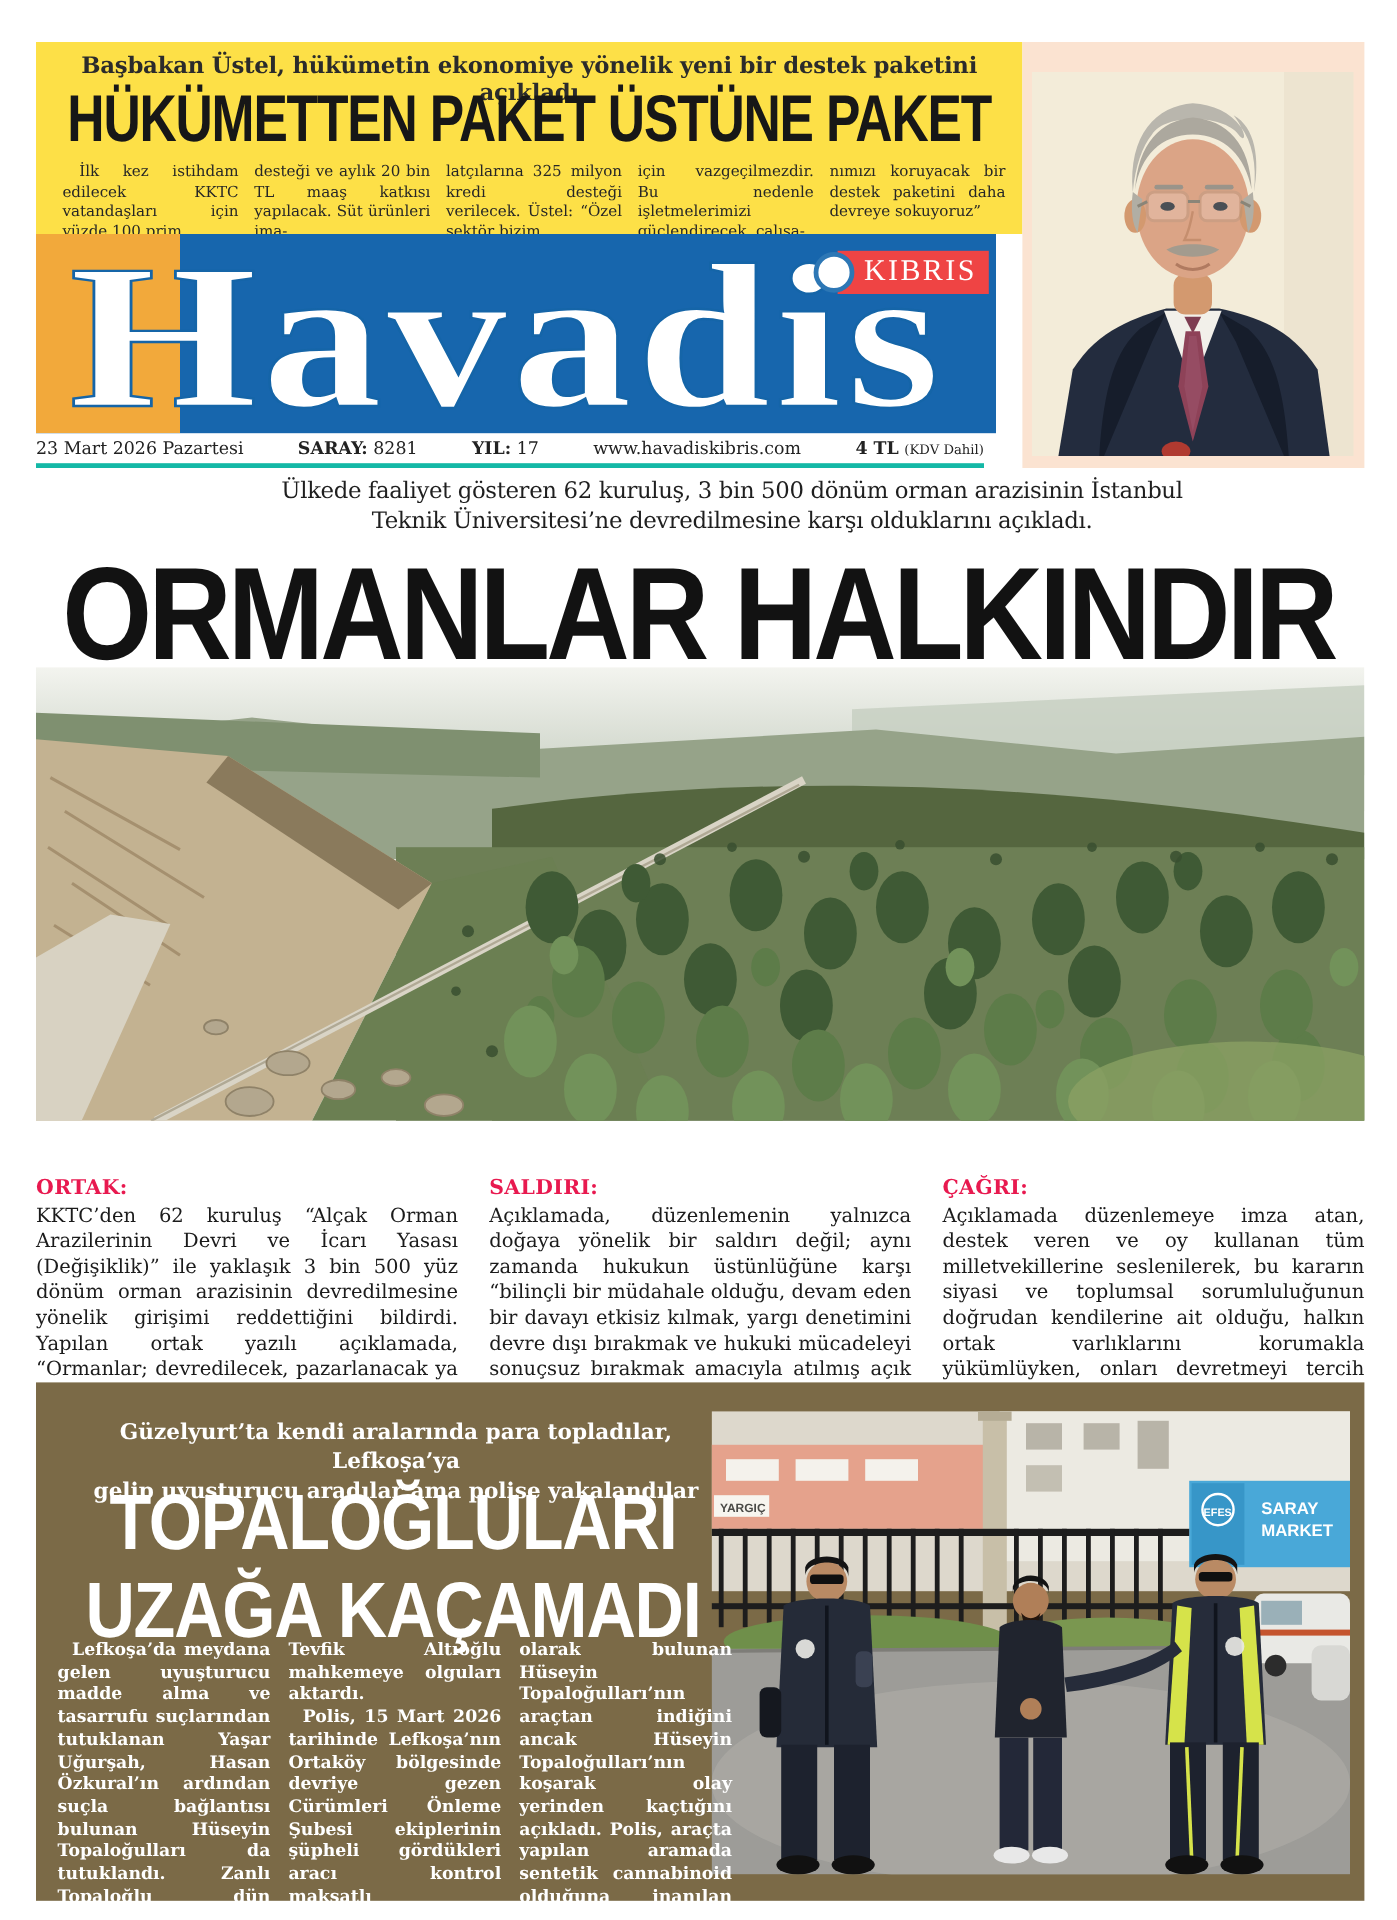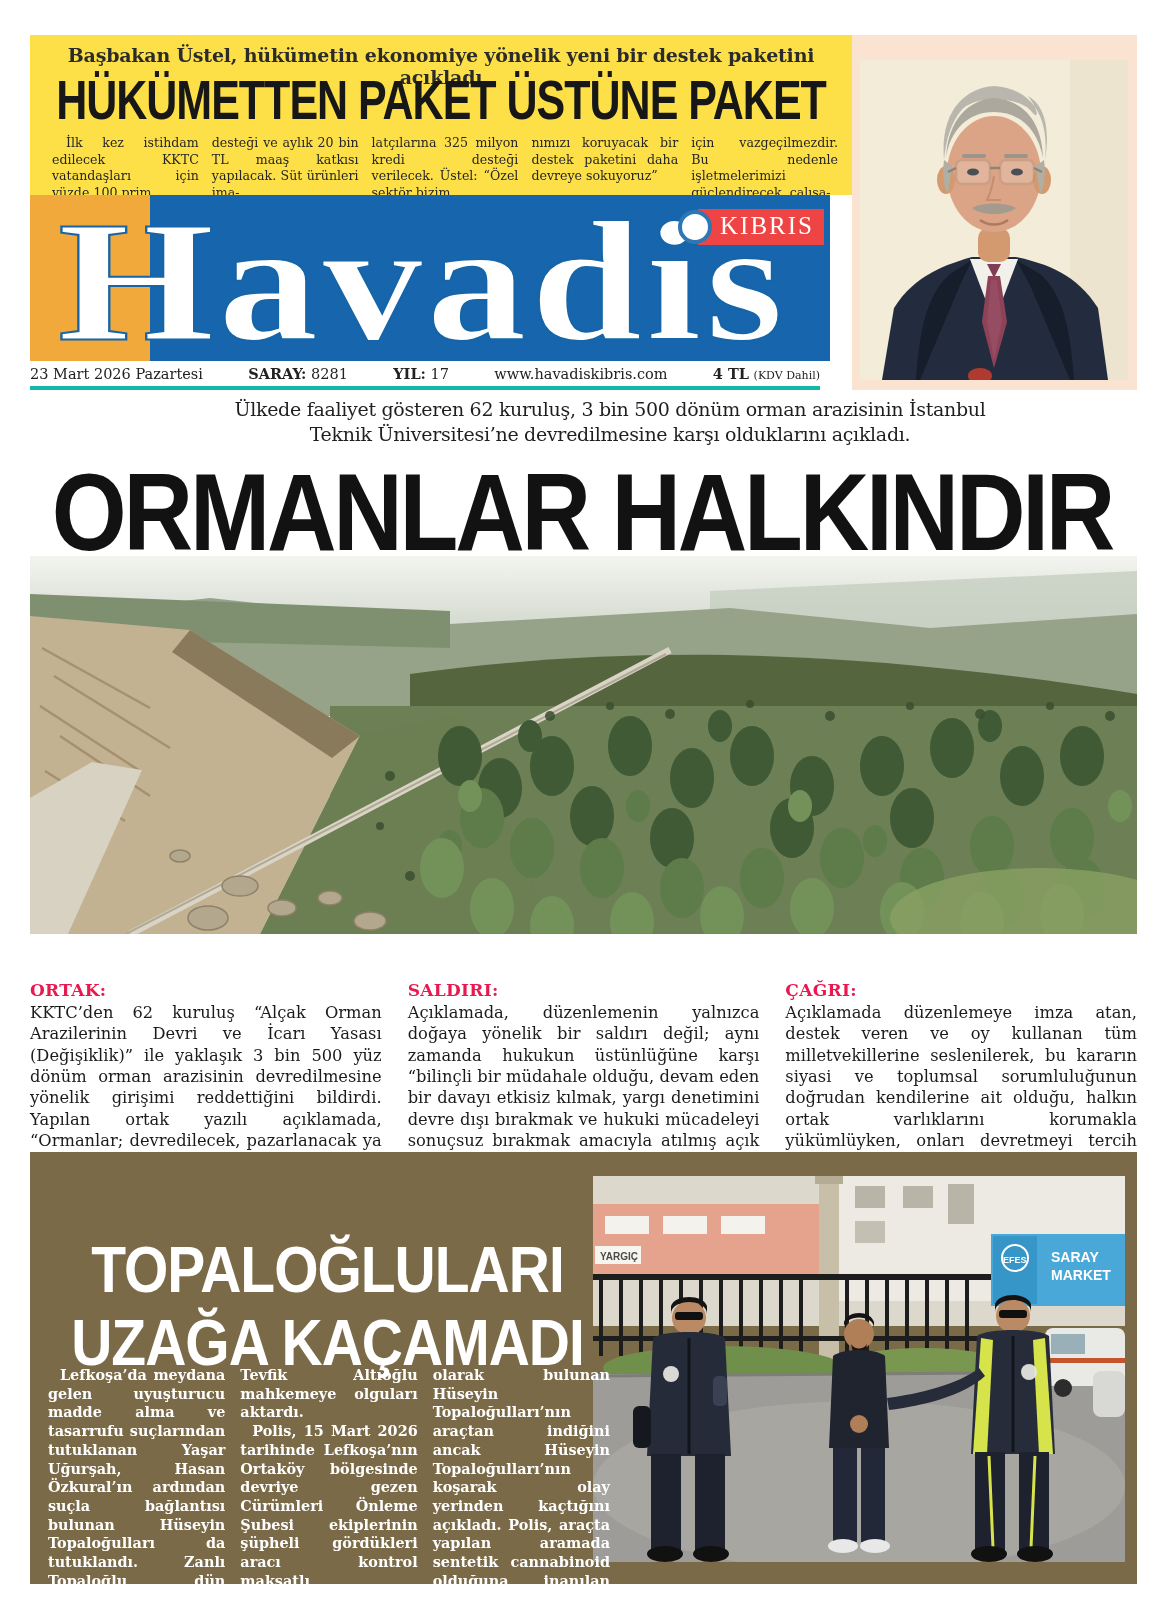--- a/index.html
+++ b/index.html
@@ -73,22 +73,22 @@
 
 <div class="page">
 
   <div class="peach-left">
     <div class="tb-kicker">Başbakan Üstel, hükümetin ekonomiye yönelik yeni bir destek paketini açıkladı</div>
     <div class="tb-headline">HÜKÜMETTEN PAKET ÜSTÜNE PAKET</div>
     <div class="tb-cols">
       <div class="tb-col first">İlk kez istihdam edilecek KKTC vatandaşları için yüzde 100 prim</div>
       <div class="tb-col">desteği ve aylık 20 bin TL maaş katkısı yapılacak. Süt ürünleri ima-</div>
       <div class="tb-col">latçılarına 325 milyon kredi desteği verilecek. Üstel: “Özel sektör bizim</div>
+      <div class="tb-col">için vazgeçilmezdir. Bu nedenle işletmelerimizi güçlendirecek, çalışa-</div>
       <div class="tb-col">nımızı koruyacak bir destek paketini daha devreye sokuyoruz”</div>
-      <div class="tb-col">için vazgeçilmezdir. Bu nedenle işletmelerimizi güçlendirecek, çalışa-</div>
     </div>
   </div>
 
   <div class="peach-right">
     <svg class="portrait" viewBox="0 0 268 320" preserveAspectRatio="none">
       <rect x="0" y="0" width="268" height="320" fill="#f3ecd9"></rect>
       <rect x="210" y="0" width="58" height="320" fill="#e9e0c9" opacity="0.6"></rect>
 
       <path d="M22,320 L34,248 C55,214 88,204 112,197 L156,197 C188,204 216,214 238,248 L248,320 Z" fill="#232c3e"></path>
       <path d="M60,320 L100,225 L112,200 L90,214 C70,232 60,260 56,320 Z" fill="#161d2b"></path>
@@ -258,20 +258,24 @@
       <p class="lead">SALDIRI:</p>
       <p class="body">Açıklamada, düzenlemenin yalnızca doğaya yönelik bir saldırı değil; aynı zamanda hukukun üstünlüğüne karşı “bilinçli bir müdahale olduğu, devam eden bir davayı etkisiz kılmak, yargı denetimini devre dışı bırakmak ve hukuki mücadeleyi sonuçsuz bırakmak amacıyla atılmış açık bir adım olduğu” savunularak, “yasama yetkisinin kötüye kullanılması” olarak nitelendirildi.</p>
     </div>
     <div class="story-col">
       <p class="lead">ÇAĞRI:</p>
       <p class="body">Açıklamada düzenlemeye imza atan, destek veren ve oy kullanan tüm milletvekillerine seslenilerek, bu kararın siyasi ve toplumsal sorumluluğunun doğrudan kendilerine ait olduğu, halkın ortak varlıklarını korumakla yükümlüyken, onları devretmeyi tercih etmemeleri istendi ve yasada yapılan değişikliğin geri alınması için mücadele talep edildi.</p>
     </div>
   </div>
 
   <div class="brown">
+    <div class="cr-kicker">
+      <div>Güzelyurt’ta kendi aralarında para topladılar, Lefkoşa’ya</div>
+      <div>gelip uyuşturucu aradılar ama polise yakalandılar</div>
+    </div>
     <div class="cr-headline">
       <div>TOPALOĞLULARI</div>
       <div>UZAĞA KAÇAMADI</div>
     </div>
 
     <svg class="police" viewBox="0 0 532 386" preserveAspectRatio="none">
 
       <rect x="0" y="0" width="532" height="150" fill="#ddd8cc"></rect>
       <rect x="240" y="0" width="292" height="125" fill="#eceae2"></rect>
       <rect x="262" y="10" width="30" height="22" fill="#b8b4a8"></rect>

